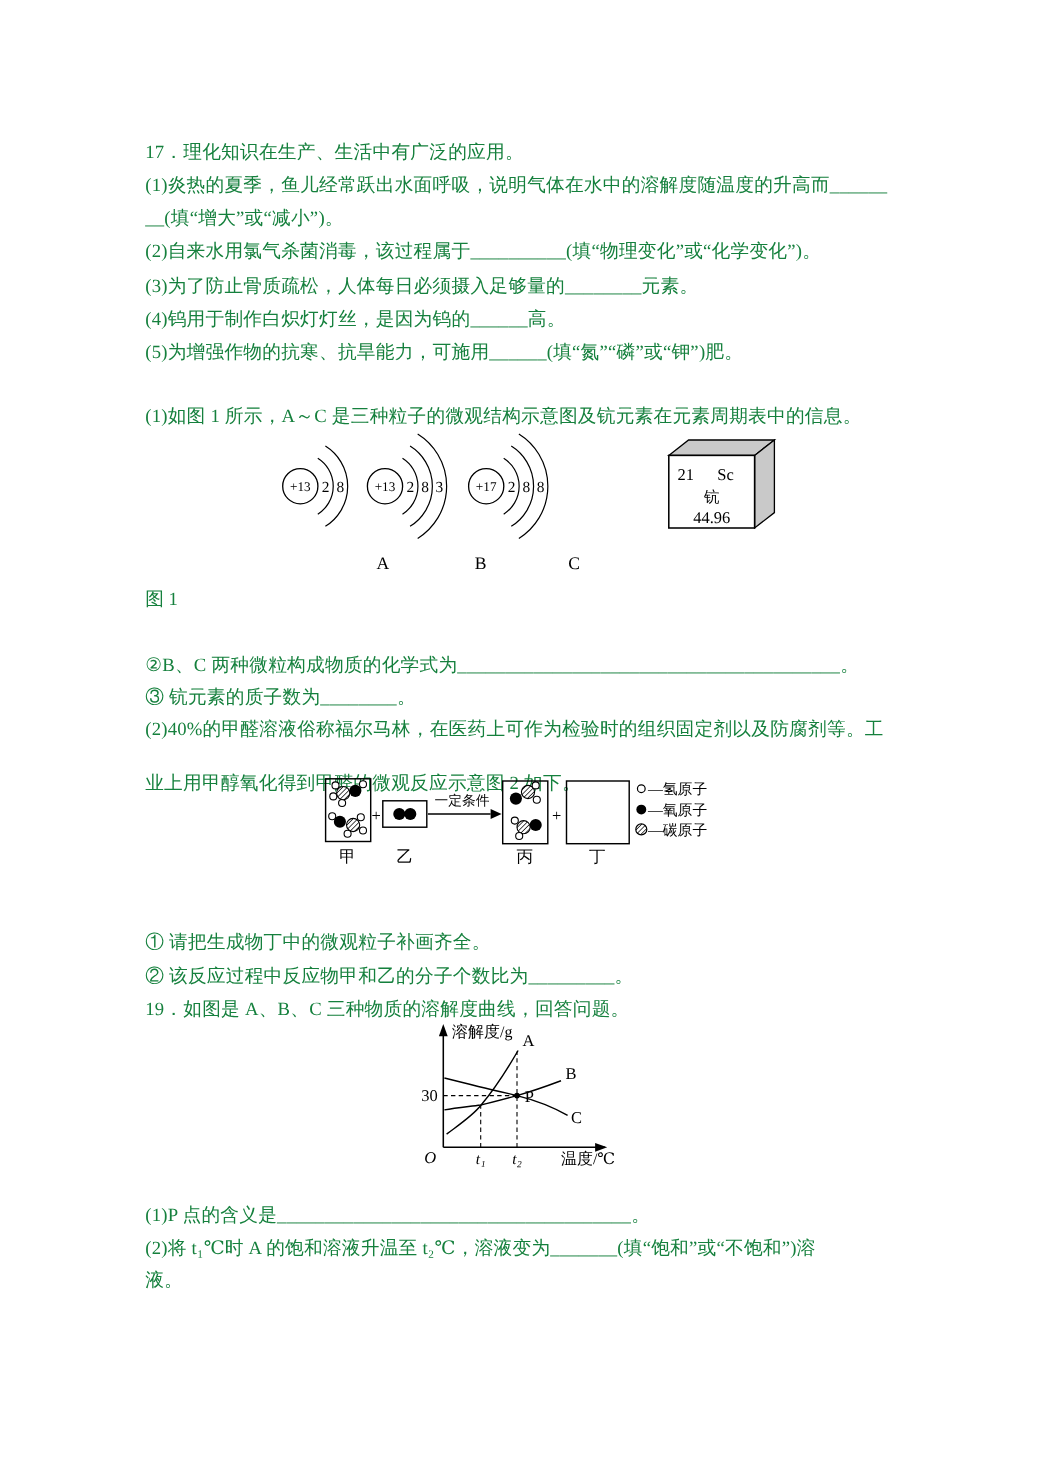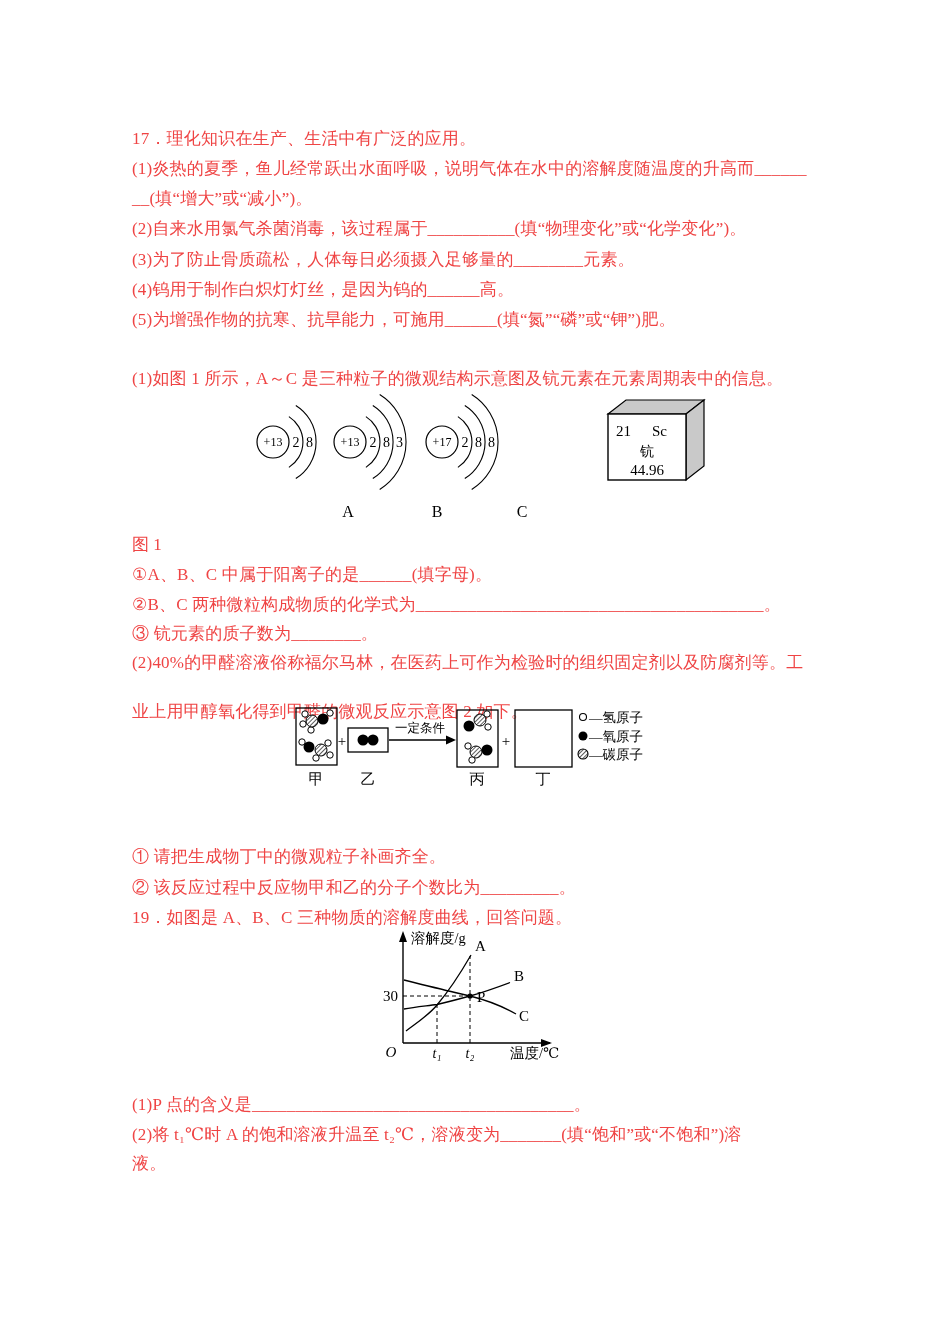--- a/index.html
+++ b/index.html
@@ -1,21 +1,21 @@
 <!DOCTYPE html>
 <html><head>
 <meta charset="utf-8">
 <style>
   html,body{margin:0;padding:0;background:#ffffff;}
   .page{
     position:relative;
     width:950px;height:1344px;
     background:#ffffff;
     font-family:"Liberation Serif","DejaVu Serif",serif;
-    color:#ef4444;
+    color:#15803d;
     overflow:hidden;
   }
   .tline{
     position:absolute;
     left:132px;width:700px;height:24px;
     font-size:17px;line-height:22px;
     white-space:nowrap;
     letter-spacing:0.2px;
   }
   .caption{
@@ -85,21 +85,20 @@
       <rect x="378" y="22" width="78" height="66" fill="#fff" stroke="#000" stroke-width="1.4"></rect>
       <text x="386" y="44" font-size="15">21</text>
       <text x="422" y="44" font-size="15">Sc</text>
       <text x="417" y="64" font-size="14" text-anchor="middle">钪</text>
       <text x="417" y="83" font-size="15" text-anchor="middle">44.96</text>
     </g>
   </svg>
 
   <div class="caption" style="top:534px">图 1</div>
 
-  <div class="tline" style="top:564px">①A、B、C 中属于阳离子的是______(填字母)。</div>
   <div class="tline" style="top:594px">②B、C 两种微粒构成物质的化学式为________________________________________。</div>
   <div class="tline" style="top:623px">③ 钪元素的质子数为________。</div>
   <div class="tline" style="top:652px">(2)40%的甲醛溶液俗称福尔马林，在医药上可作为检验时的组织固定剂以及防腐剂等。工</div>
   <div class="tline" style="top:701px">业上用甲醇氧化得到甲醛的微观反应示意图 2 如下。</div>
 
   <svg style="left:280px;top:700px" width="400" height="92" viewBox="0 0 400 92">
     <defs>
       <pattern id="hatch" width="3" height="3" patternUnits="userSpaceOnUse" patternTransform="rotate(45)">
         <rect width="3" height="3" fill="#fff"></rect>
         <line x1="0" y1="0" x2="0" y2="3" stroke="#000" stroke-width="1.3"></line>

